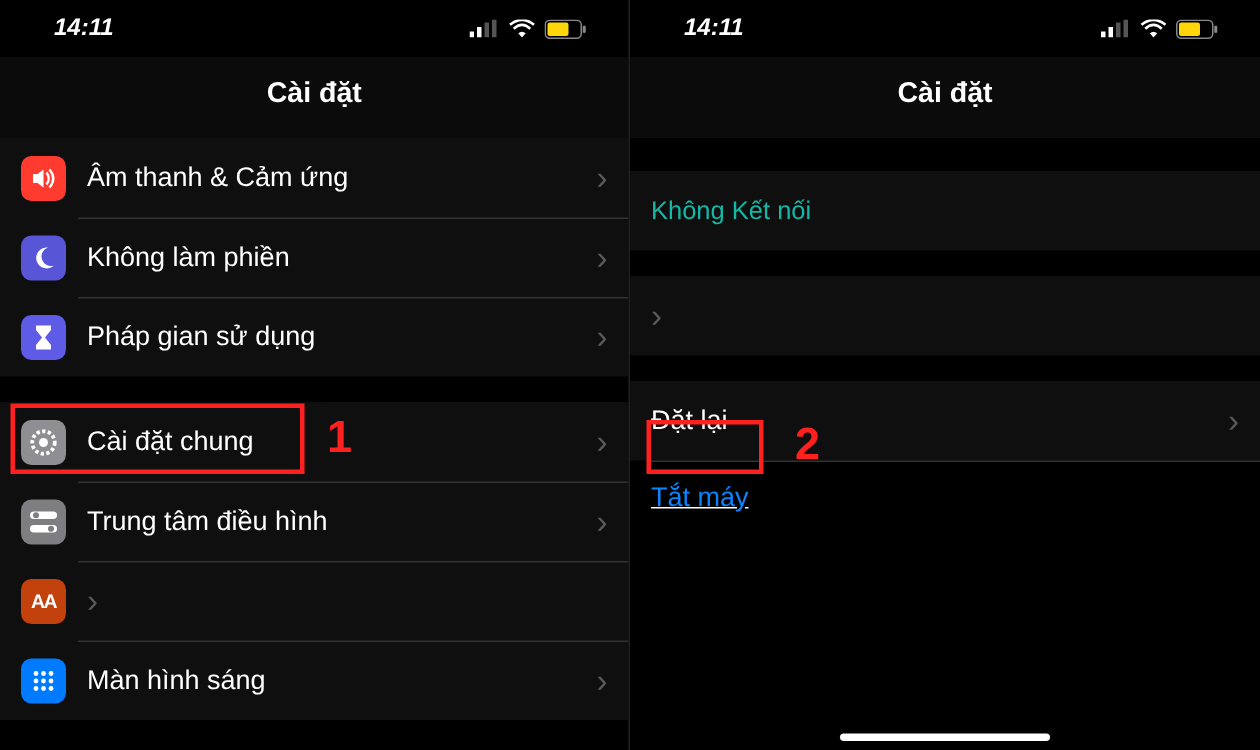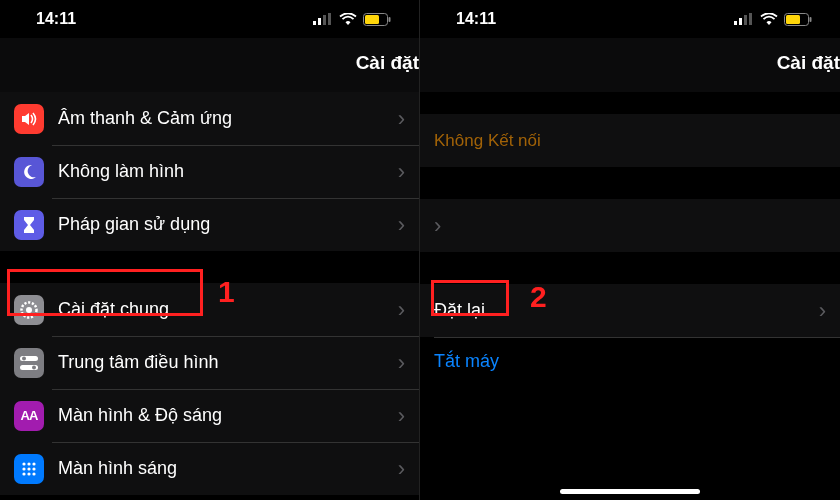--- a/index.html
+++ b/index.html
@@ -22,32 +22,33 @@
   }
   .phone.left { border-right: 1px solid #222; }
   .status-bar {
     height: 38px;
     display: flex;
     justify-content: space-between;
     align-items: center;
     padding: 0 28px 0 36px;
     font-size: 16px;
     font-weight: 600;
+    font-style: italic;
   }
   .status-right { display: flex; align-items: center; gap: 6px; }
   .title {
-    text-align: right;
+    text-align: center;
     font-size: 19px;
     font-weight: 600;
     padding: 14px 0 18px;
     background: rgba(28,28,30,0.4);
   }
   .section {
     background: rgba(28,28,30,0.55);
-    margin-bottom: 32px;
+    margin-bottom: 17px;
   }
   .row {
     height: 53px;
     display: flex;
     align-items: center;
     padding: 0 14px;
     position: relative;
   }
   .row + .row::before {
     content: "";
@@ -60,21 +61,21 @@
   .icon {
     width: 30px; height: 30px;
     border-radius: 7px;
     margin-right: 14px;
     display: flex;
     align-items: center;
     justify-content: center;
     flex-shrink: 0;
   }
   .label { flex: 1; font-size: 18px; color: #fff; }
-  .value { font-size: 17px; color: #a16207; margin-right: 6px; }
+  .value { font-size: 17px; color: #14b8a6; margin-right: 6px; }
   .chev { color: #5a5a5e; font-size: 22px; font-weight: 300; }
   .link { color: #0a84ff; font-size: 18px; }
   .highlight-box {
     position: absolute;
     border: 3px solid #ff2020;
     pointer-events: none;
   }
   .callout {
     position: absolute;
     color: #ff2020;
@@ -89,21 +90,21 @@
     width: 140px; height: 5px;
     border-radius: 3px;
     background: #fff;
   }
   
   .ic-red    { background: #ff3b30; }
   .ic-purple { background: #5856d6; }
   .ic-indigo { background: #5e5ce6; }
   .ic-gray   { background: #8e8e93; }
   .ic-gray2  { background: #7d7d82; }
-  .ic-blue   { background: #a21caf; }
+  .ic-blue   { background: #c2410c; }
   .ic-blue2  { background: #007aff; }
   svg { display: block; }
 </style>
 </head>
 <body>
 
 <div class="phone left">
 
   <div class="status-bar">
     <span>14:11</span>
@@ -146,21 +147,21 @@
       </div>
       <span class="label">Âm thanh &amp; Cảm ứng</span>
       <span class="chev">›</span>
     </div>
     <div class="row">
       <div class="icon ic-purple">
         <svg width="18" height="18" viewBox="0 0 18 18">
             <path d="M12 2a7 7 0 1 0 4 12 6 6 0 0 1-4-12z" fill="#fff"></path>
           </svg>
       </div>
-      <span class="label">Không làm hình</span>
+      <span class="label">Không làm phiền</span>
       <span class="chev">›</span>
     </div>
     <div class="row">
       <div class="icon ic-indigo">
         <svg width="16" height="18" viewBox="0 0 16 18">
             <path d="M3 1h10v3l-4 5 4 5v3H3v-3l4-5-4-5z" fill="#fff"></path>
           </svg>
       </div>
       <span class="label">Pháp gian sử dụng</span>
       <span class="chev">›</span>
@@ -185,21 +186,20 @@
             <circle cx="5" cy="4.5" r="2" fill="#7d7d82"></circle>
             <rect x="1" y="11" width="18" height="5" rx="2.5" fill="#fff"></rect>
             <circle cx="15" cy="13.5" r="2" fill="#7d7d82"></circle>
           </svg>
       </div>
       <span class="label">Trung tâm điều hình</span>
       <span class="chev">›</span>
     </div>
     <div class="row">
       <div class="icon ic-blue" style="font-size:13px;font-weight:700;color:#fff;letter-spacing:-1px;">AA</div>
-      <span class="label">Màn hình &amp; Độ sáng</span>
       <span class="chev">›</span>
     </div>
     <div class="row">
       <div class="icon ic-blue2">
         <svg width="18" height="18" viewBox="0 0 18 18">
             <circle cx="4" cy="4" r="1.6" fill="#fff"></circle>
             <circle cx="9" cy="4" r="1.6" fill="#fff"></circle>
             <circle cx="14" cy="4" r="1.6" fill="#fff"></circle>
             <circle cx="4" cy="9" r="1.6" fill="#fff"></circle>
             <circle cx="9" cy="9" r="1.6" fill="#fff"></circle>
@@ -262,21 +262,21 @@
     <div class="row noicon">
       <span class="chev">›</span>
     </div>
   </div>
 
   <div class="section" style="background:transparent;">
     <div class="row noicon" style="background:rgba(28,28,30,0.55);justify-content:center;">
       <span class="label">Đặt lại</span>
       <span class="chev">›</span>
     </div>
-    <div class="row noicon" style="height:48px;">
+    <div class="row noicon" style="height:48px;text-decoration:underline;">
       <span class="link">Tắt máy</span>
     </div>
   </div>
 
   <div class="home-bar"></div>
 
   <div class="highlight-box" style="top:280px;left:11px;width:78px;height:36px;"></div>
   <div class="callout" style="top:280px;left:110px;">2</div>
 </div>
 

